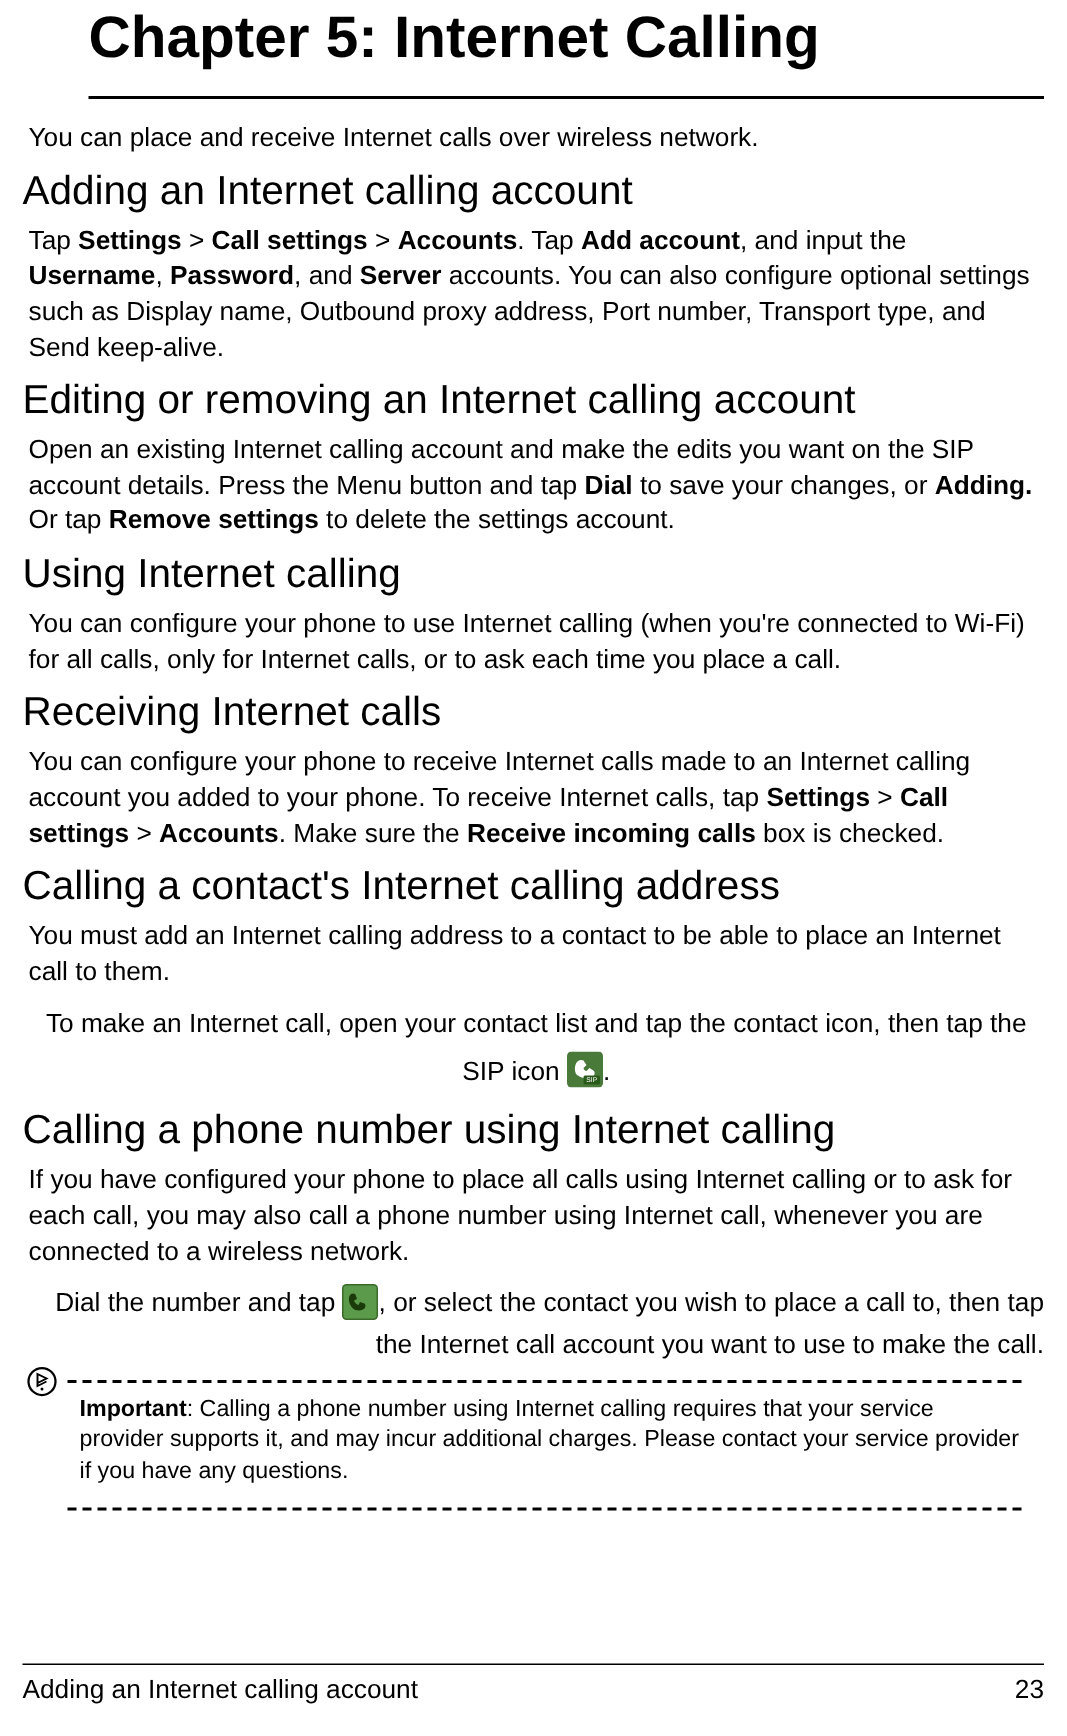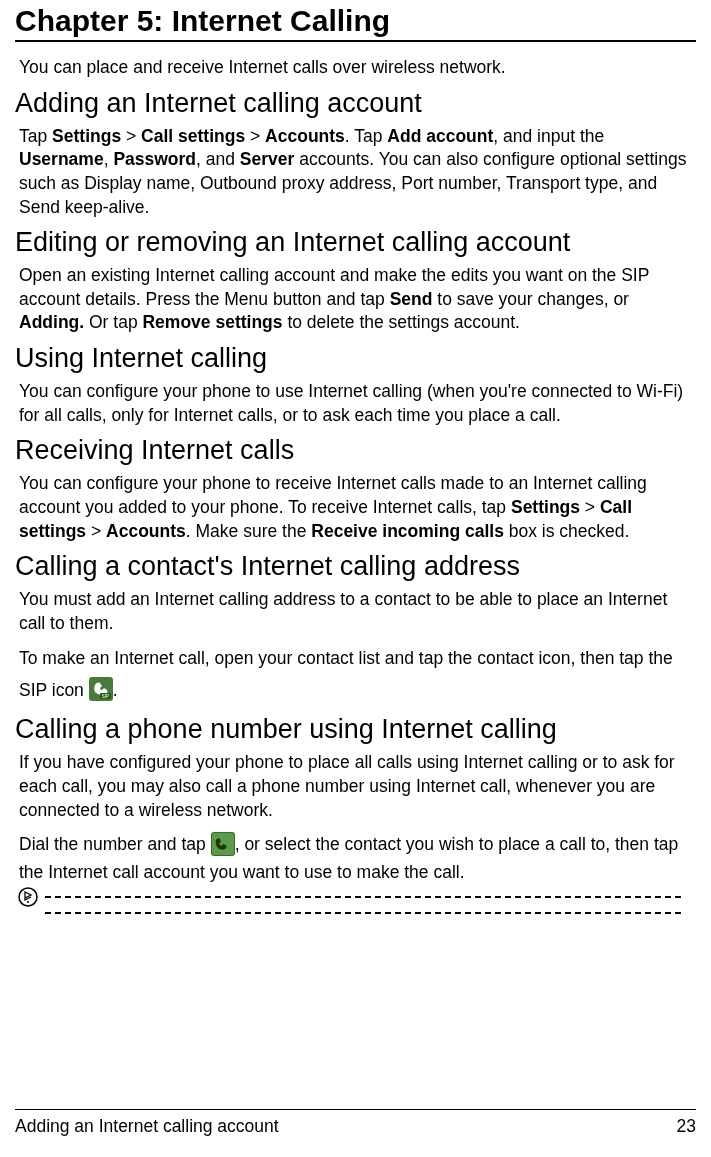--- a/index.html
+++ b/index.html
@@ -6,26 +6,27 @@
   body {
     font-family: "Segoe UI", "Helvetica Neue", Arial, sans-serif;
     width: 711px;
     height: 1157px;
     background: #fff;
     color: #000;
     position: relative;
     padding: 0 15px;
   }
   h1 {
-    font-size: 30px;
+    font-size: 39px;
     font-weight: 600;
     border-bottom: 2px solid #000;
-    padding-bottom: 2px;
+    padding-bottom: 16px;
     margin-bottom: 14px;
     margin-top: 4px;
+    margin-left: 44px;
   }
   h2 {
     font-size: 27px;
     font-weight: 400;
     margin-top: 6px;
     margin-bottom: 6px;
     margin-left: 0;
   }
   p {
     font-size: 17.5px;
@@ -83,58 +84,61 @@
 
 <p>You can place and receive Internet calls over wireless network.</p>
 
 <h2>Adding an Internet calling account</h2>
 <p>
   <span>Tap </span><span class="bold">Settings</span><span> &gt; </span><span class="bold">Call settings</span><span> &gt; </span><span class="bold">Accounts</span><span>. Tap </span><span class="bold">Add account</span><span>, and input the </span><span class="bold">Username</span><span>, </span><span class="bold">Password</span><span>, and </span><span class="bold">Server</span><span> accounts. You can also configure optional settings such as Display name, Outbound proxy address, Port number, Transport type, and Send keep-alive.</span>
 </p>
 
 <h2>Editing or removing an Internet calling account</h2>
 <p>
-  <span>Open an existing Internet calling account and make the edits you want on the SIP account details. Press the Menu button and tap </span><span class="bold">Send</span><span> to save your changes, or </span><span class="bold">Adding.</span><span> Or tap </span><span class="bold">Remove settings</span><span> to delete the settings account.</span>
+  <span>Open an existing Internet calling account and make the edits you want on the SIP account details. Press the Menu button and tap </span><span class="bold">Dial</span><span> to save your changes, or </span><span class="bold">Adding.</span><span> Or tap </span><span class="bold">Remove settings</span><span> to delete the settings account.</span>
 </p>
 
 <h2>Using Internet calling</h2>
 <p>You can configure your phone to use Internet calling (when you're connected to Wi-Fi) for all calls, only for Internet calls, or to ask each time you place a call.</p>
 
 <h2>Receiving Internet calls</h2>
 <p>
   <span>You can configure your phone to receive Internet calls made to an Internet calling account you added to your phone. To receive Internet calls, tap </span><span class="bold">Settings</span><span> &gt; </span><span class="bold">Call settings</span><span> &gt; </span><span class="bold">Accounts</span><span>. Make sure the </span><span class="bold">Receive incoming calls</span><span> box is checked.</span>
 </p>
 
 <h2>Calling a contact's Internet calling address</h2>
 <p>You must add an Internet calling address to a contact to be able to place an Internet call to them.</p>
-<p style="line-height:1.8;">
+<p style="line-height:1.8;text-align:center;">
   <span>To make an Internet call, open your contact list and tap the contact icon, then tap the SIP icon </span><span class="icon-inline"><svg class="sip-icon-svg" viewBox="0 0 24 24">
         <rect x="0" y="0" width="24" height="24" rx="3" fill="#4a7a3a"></rect>
         <path d="M6 15 c-1 -2 -1 -5 0 -7 c1 -2 3 -3 5 -2 l2 3 l-2 2 c0 1 1 2 2 2 l2 -2 l3 2 c1 2 0 4 -2 5 c-3 1 -8 -1 -10 -3 z" fill="#fff"></path>
         <rect x="11" y="16" width="11" height="6" rx="1" fill="#2a5a1a"></rect>
         <text x="16.5" y="20.5" font-size="4.5" fill="#fff" text-anchor="middle" font-family="Arial">SIP</text>
       </svg></span><span>.</span>
 </p>
 
 <h2>Calling a phone number using Internet calling</h2>
 <p>If you have configured your phone to place all calls using Internet calling or to ask for each call, you may also call a phone number using Internet call, whenever you are connected to a wireless network.</p>
-<p style="line-height:1.6;">
+<p style="line-height:1.6;text-align:right;">
   <span>Dial the number and tap </span><span class="icon-inline"><svg class="phone-icon-svg" viewBox="0 0 24 24">
         <rect x="0" y="0" width="24" height="24" rx="3" fill="#3a6a2a"></rect>
         <rect x="1" y="1" width="22" height="22" rx="2" fill="#5a9a4a"></rect>
         <path d="M7 16 c-2 -2 -3 -6 -2 -8 c1 -2 3 -2 4 -1 l1 3 l-2 1 c0 1 2 3 3 3 l1 -2 l3 1 c1 1 1 3 -1 4 c-2 1 -5 1 -7 -1 z" fill="#1a3a0a"></path>
       </svg></span><span>, or select the contact you wish to place a call to, then tap the Internet call account you want to use to make the call.</span>
 </p>
 
 <div class="note-box">
   <span class="note-icon">
     <svg width="22" height="22" viewBox="0 0 22 22">
         <circle cx="11" cy="11" r="9" fill="none" stroke="#000" stroke-width="1.5"></circle>
         <path d="M8 6 l6 3 l-6 3 z M8 12 l0 2 l6 -3" fill="none" stroke="#000" stroke-width="1.3"></path>
         <circle cx="11" cy="16" r="1" fill="#000"></circle>
       </svg>
   </span>
+  <p class="note-text">
+    <span class="bold">Important</span><span>: Calling a phone number using Internet calling requires that your service provider supports it, and may incur additional charges. Please contact your service provider if you have any questions.</span>
+  </p>
 </div>
 
 <div class="footer">
   <span>Adding an Internet calling account</span>
   <span>23</span>
 </div>
 
 </body></html>

